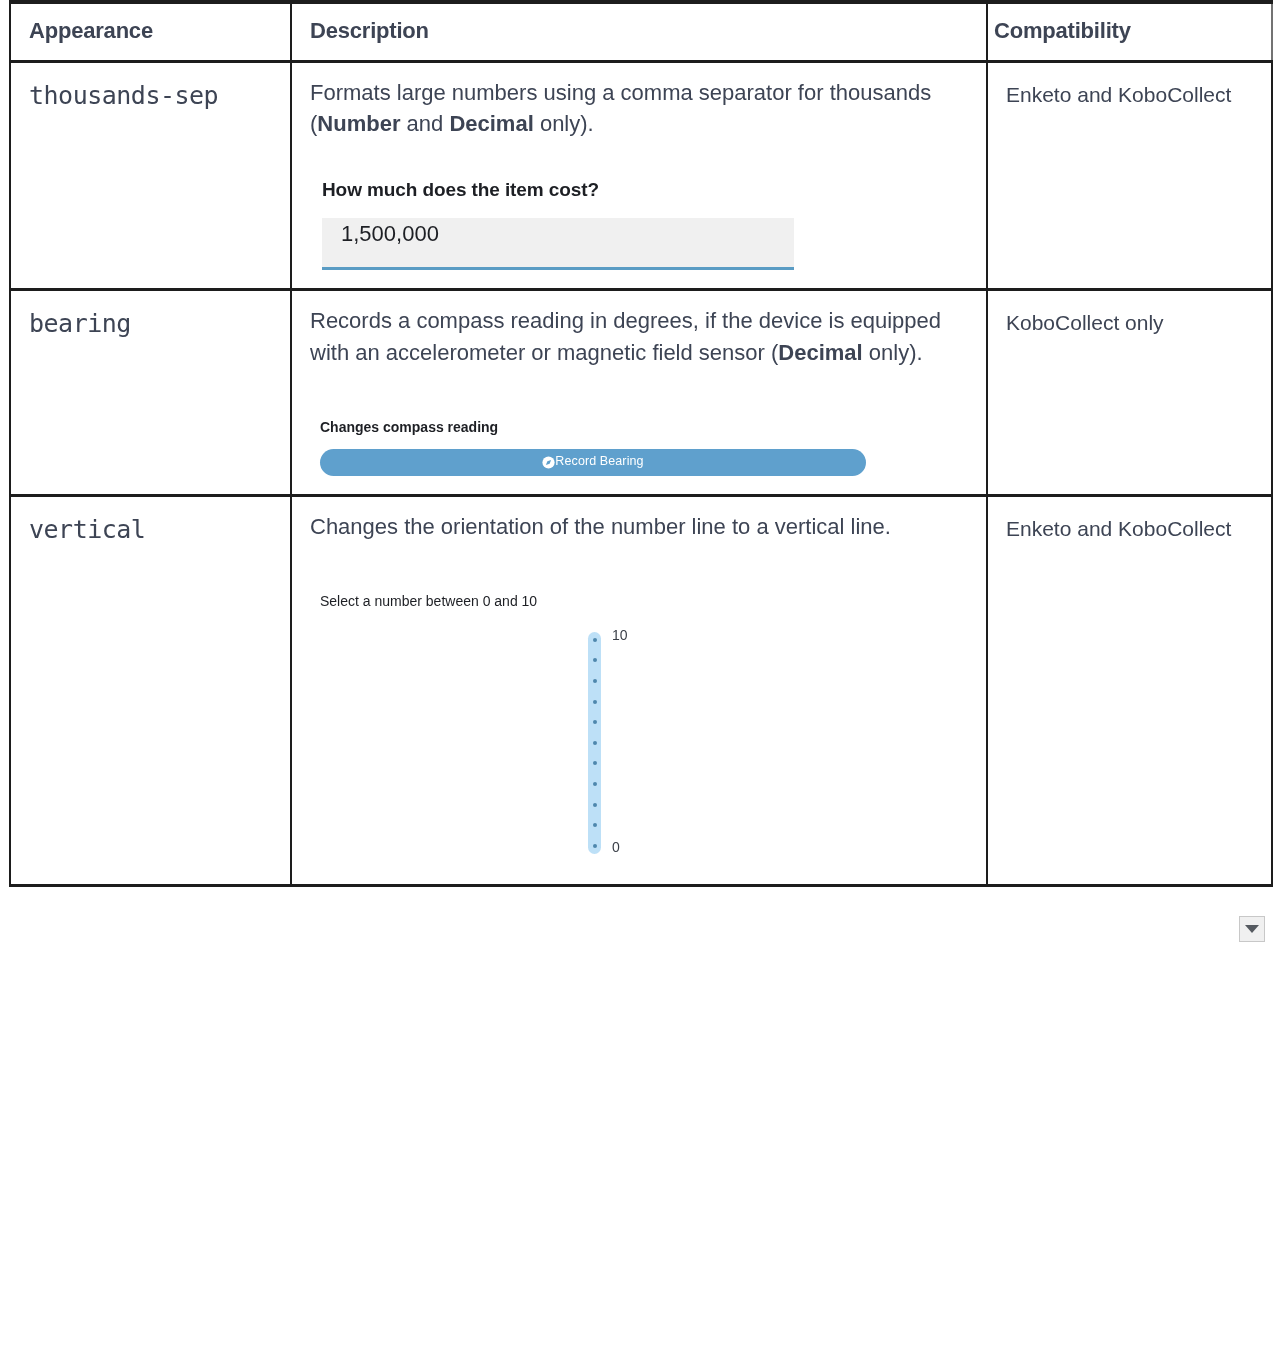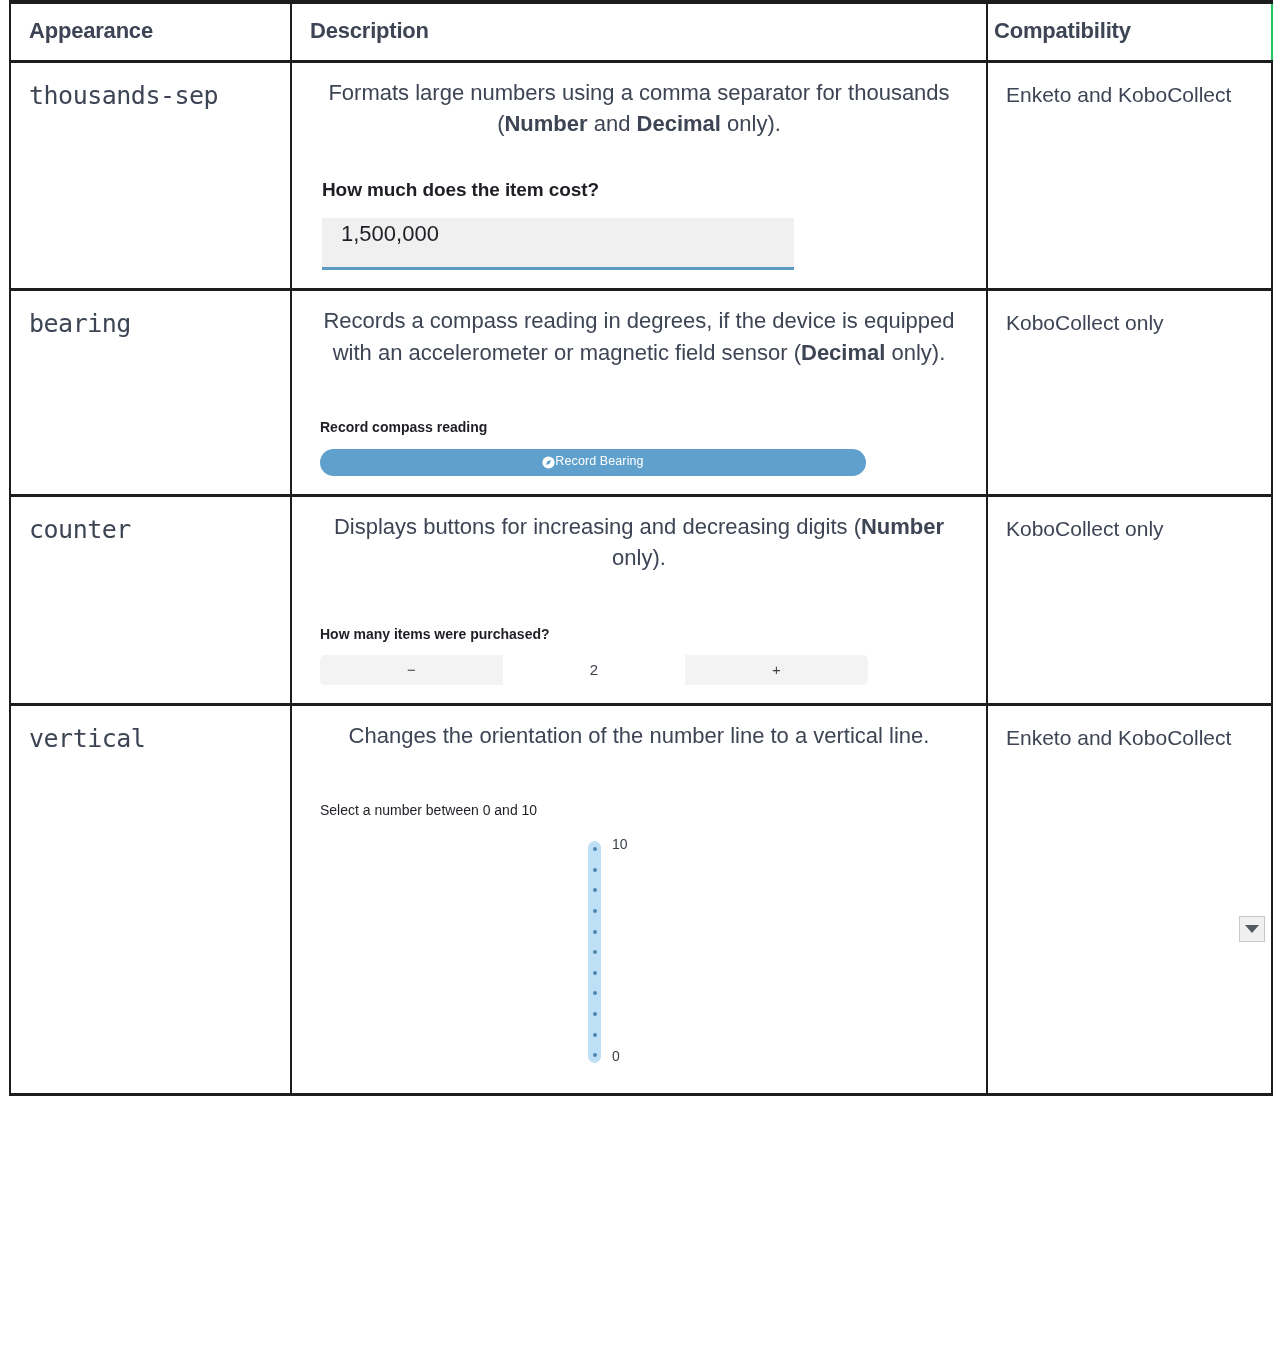--- a/index.html
+++ b/index.html
@@ -39,21 +39,21 @@
     border-right: 2px solid #1d1d1d;
     text-align: left;
     vertical-align: middle;
     padding: 14px 0 16px 18px;
     font-size: 22px;
     font-weight: bold;
     color: #3d4454;
     letter-spacing: -0.2px;
   }
   table.appearance-table thead th:first-child { border-left: 2px solid #1d1d1d; }
-  table.appearance-table thead th:last-child { border-right: 2px solid #22c55e; padding-left: 6px; }
+  table.appearance-table thead th:last-child { border-right: 2px solid #737373; padding-left: 6px; }
 
   table.appearance-table tbody td {
     border-bottom: 3px solid #1d1d1d;
     border-left: 2px solid #1d1d1d;
     border-right: 2px solid #1d1d1d;
     vertical-align: top;
     padding: 14px 18px 18px 18px;
     background: #ffffff;
   }
 
@@ -64,21 +64,21 @@
     white-space: nowrap;
     letter-spacing: -0.5px;
     padding-top: 18px !important;
   }
 
   .cell-description {
     font-size: 22px;
     line-height: 1.42;
     color: #3d4454;
   }
-  .cell-description .desc-text { display: block; text-align: center; }
+  .cell-description .desc-text { display: block; }
   .cell-description .desc-text b { font-weight: bold; }
 
   .cell-compat {
     font-size: 21px;
     line-height: 1.42;
     color: #3d4454;
     padding-top: 17px !important;
   }
 
   
@@ -254,50 +254,35 @@
           </div>
         </td>
         <td class="cell-compat">Enketo and KoboCollect</td>
       </tr>
 
       <tr>
         <td class="cell-appearance">bearing</td>
         <td class="cell-description">
           <span class="desc-text">Records a compass reading in degrees, if the device is equipped with an accelerometer or magnetic field sensor (<b>Decimal</b> only).</span>
           <div class="bg-widget">
-            <div class="bg-label">Record compass reading</div>
+            <div class="bg-label">Changes compass reading</div>
             <div class="bg-button">
               <span class="compass-icon">
                 <svg viewBox="0 0 16 16" width="13" height="13" aria-hidden="true">
                   <circle cx="8" cy="8" r="7.5" fill="#ffffff"></circle>
                   <path d="M11.2 4.8 L6.6 6.6 L4.8 11.2 L9.4 9.4 Z" fill="#5fa0cd"></path>
                 </svg>
               </span>
               <span>Record Bearing</span>
             </div>
           </div>
         </td>
         <td class="cell-compat">KoboCollect only</td>
       </tr>
 
-      <tr>
-        <td class="cell-appearance">counter</td>
-        <td class="cell-description">
-          <span class="desc-text">Displays buttons for increasing and decreasing digits (<b>Number</b> only).</span>
-          <div class="ct-widget">
-            <div class="ct-label">How many items were purchased?</div>
-            <div class="ct-track">
-              <div class="ct-seg">−</div>
-              <div class="ct-seg ct-value">2</div>
-              <div class="ct-seg">+</div>
-            </div>
-          </div>
-        </td>
-        <td class="cell-compat">KoboCollect only</td>
-      </tr>
 
       <tr>
         <td class="cell-appearance">vertical</td>
         <td class="cell-description">
           <span class="desc-text">Changes the orientation of the number line to a vertical line.</span>
           <div class="vt-widget">
             <div class="vt-label">Select a number between 0 and 10</div>
             <div class="vt-slider-area">
               <div class="vt-track" id="vtrack" style="background: rgb(189, 224, 247);">
                   <div class="vt-dot" style="top: 6px; background: rgb(78, 135, 173);"></div>

